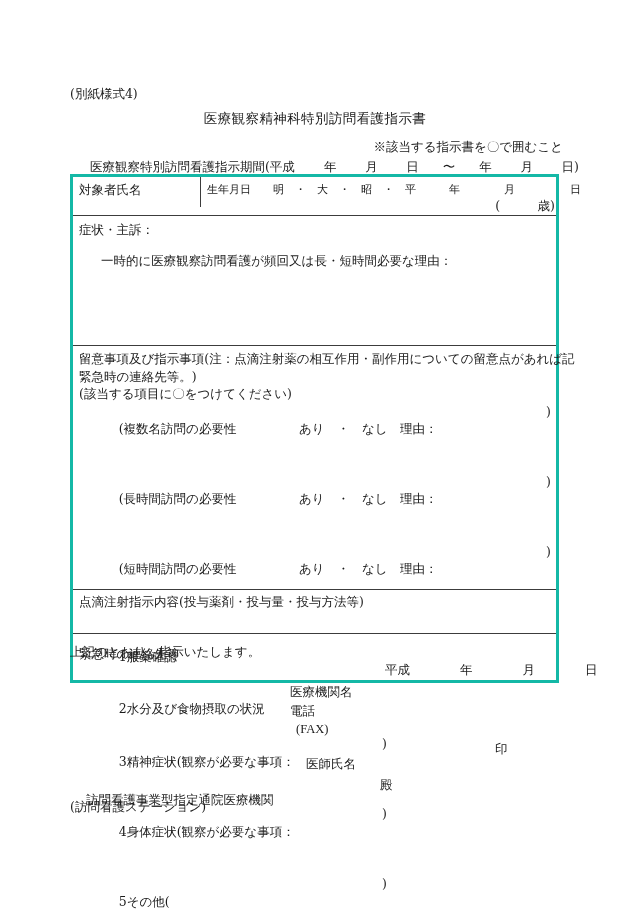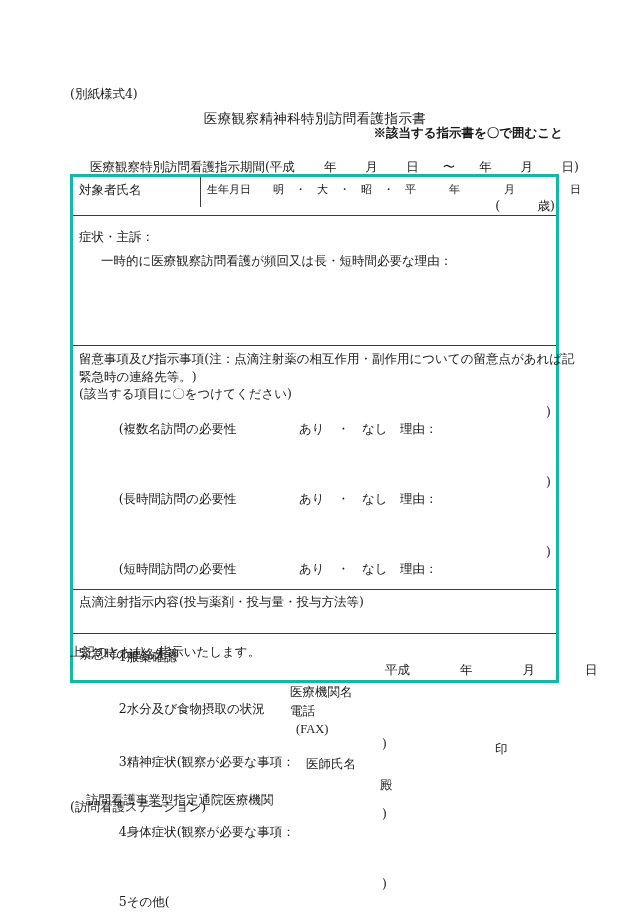--- a/index.html
+++ b/index.html
@@ -34,25 +34,24 @@
     font-size: 12.5px;
   }
   #doc-title {
     left: 0; top: 110px;
     width: 630px;
     text-align: center;
     font-size: 13.5px;
     letter-spacing: 0.4px;
   }
   #circle-note {
-    left: 0; top: 125px;
+    left: 0; top: 139px;
     width: 563px;
     text-align: right;
     font-size: 12.5px;
-    font-weight: bold;
   }
 
   
   #period-line {
     left: 70px; top: 159px;
     width: 489px;
     font-size: 12.5px;
     display: flex;
     align-items: baseline;
     justify-content: flex-end;
@@ -104,21 +103,21 @@
     width: 348px;
     font-size: 12.5px;
     text-align: right;
     white-space: pre;
   }
 
   
   #row-symptoms { height: 130px; }
   #symptom-label {
     position: absolute;
-    left: 6px; top: 13px;
+    left: 6px; top: 6px;
     font-size: 12.5px;
   }
   #temp-reason-label {
     position: absolute;
     left: 28px; top: 37px;
     font-size: 12.5px;
   }
 
   
   #row-notes { height: 244px; }

